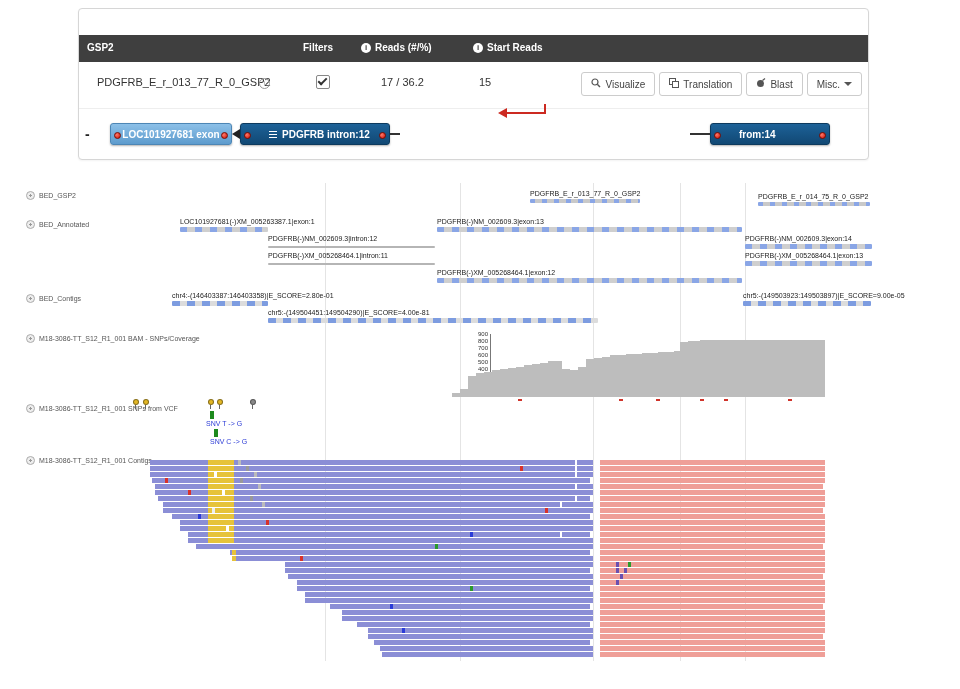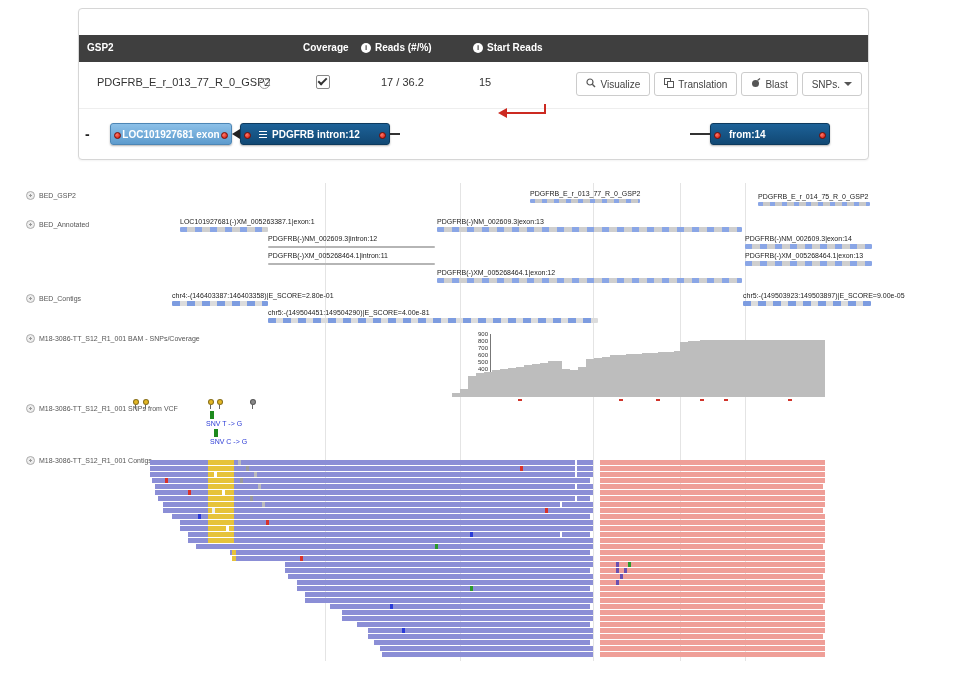--- a/index.html
+++ b/index.html
@@ -40,21 +40,21 @@
   .dir-v{left:544px;top:104px;width:2px;height:10px;background:#cc2a21;}
 
   
   .strand{left:85px;top:126px;font-size:14px;font-weight:bold;color:#222;}
   .seg{height:22px;border-radius:3px;display:flex;align-items:center;box-sizing:border-box;
         box-shadow:0 1px 2px rgba(0,0,0,.3);color:#fff;font-weight:bold;font-size:10px;white-space:nowrap;}
   .seg.dark{background:linear-gradient(180deg,#1d6298,#114874);border:1px solid #0d3a5e;}
   .seg.light{background:linear-gradient(180deg,#8cc0e8,#5d9bcd);border:1px solid #4d86b5;}
   .seg .seg-label{position:relative;z-index:2;}
   .seg.center{justify-content:center;}
-  .seg.left{justify-content:flex-start;padding-left:18px;}
+  .seg.left{justify-content:flex-start;padding-left:28px;}
   .dot{position:absolute;width:5px;height:5px;border-radius:50%;top:8px;
         background:radial-gradient(circle at 35% 35%,#ff7a6d,#cc1104);border:1px solid #7e0a00;z-index:3;}
   .dot.l{left:3px;} .dot.r{right:3px;}
   .menu{width:8px;height:7px;margin-right:5px;background:repeating-linear-gradient(180deg,#fff 0 1px,transparent 1px 3px);}
   .conn-arrow{width:0;height:0;border-top:5px solid transparent;border-bottom:5px solid transparent;border-right:8px solid #222;}
   .conn-line{height:2px;background:#333;}
 
   
   .gridline{width:1px;background:#e4e4e4;}
   .track-label{display:flex;align-items:center;font-size:7px;color:#555;white-space:nowrap;}
@@ -82,21 +82,21 @@
 
 <div class="canvas">
 
   <div class="abs card">
 
     <div class="thead">
       <span class="th" style="left:8px">
           <span>GSP2</span>
         </span>
       <span class="th" style="left:224px">
-          <span>Coverage</span>
+          <span>Filters</span>
         </span>
       <span class="th" style="left:282px">
           <i class="info-icon"></i>
           <span>Reads (#/%)</span>
         </span>
       <span class="th" style="left:394px">
           <i class="info-icon"></i>
           <span>Start Reads</span>
         </span>
     </div>
@@ -124,21 +124,21 @@
           <span>Translation</span>
         </button>
         <button class="btn">
           <span><svg width="10" height="10" viewBox="0 0 10 10">
                 <circle cx="4.5" cy="5.5" r="3.5" fill="#555"></circle>
                 <line x1="6.5" y1="2.5" x2="9" y2="0.5" stroke="#555" stroke-width="1.2"></line>
               </svg></span>
           <span>Blast</span>
         </button>
         <button class="btn">
-          <span>SNPs.</span>
+          <span>Misc.</span>
           <span class="caret"></span>
         </button>
       </div>
     </div>
   </div>
 
   <div class="abs dir-head"></div>
   <div class="abs dir-h"></div>
   <div class="abs dir-v"></div>
 

